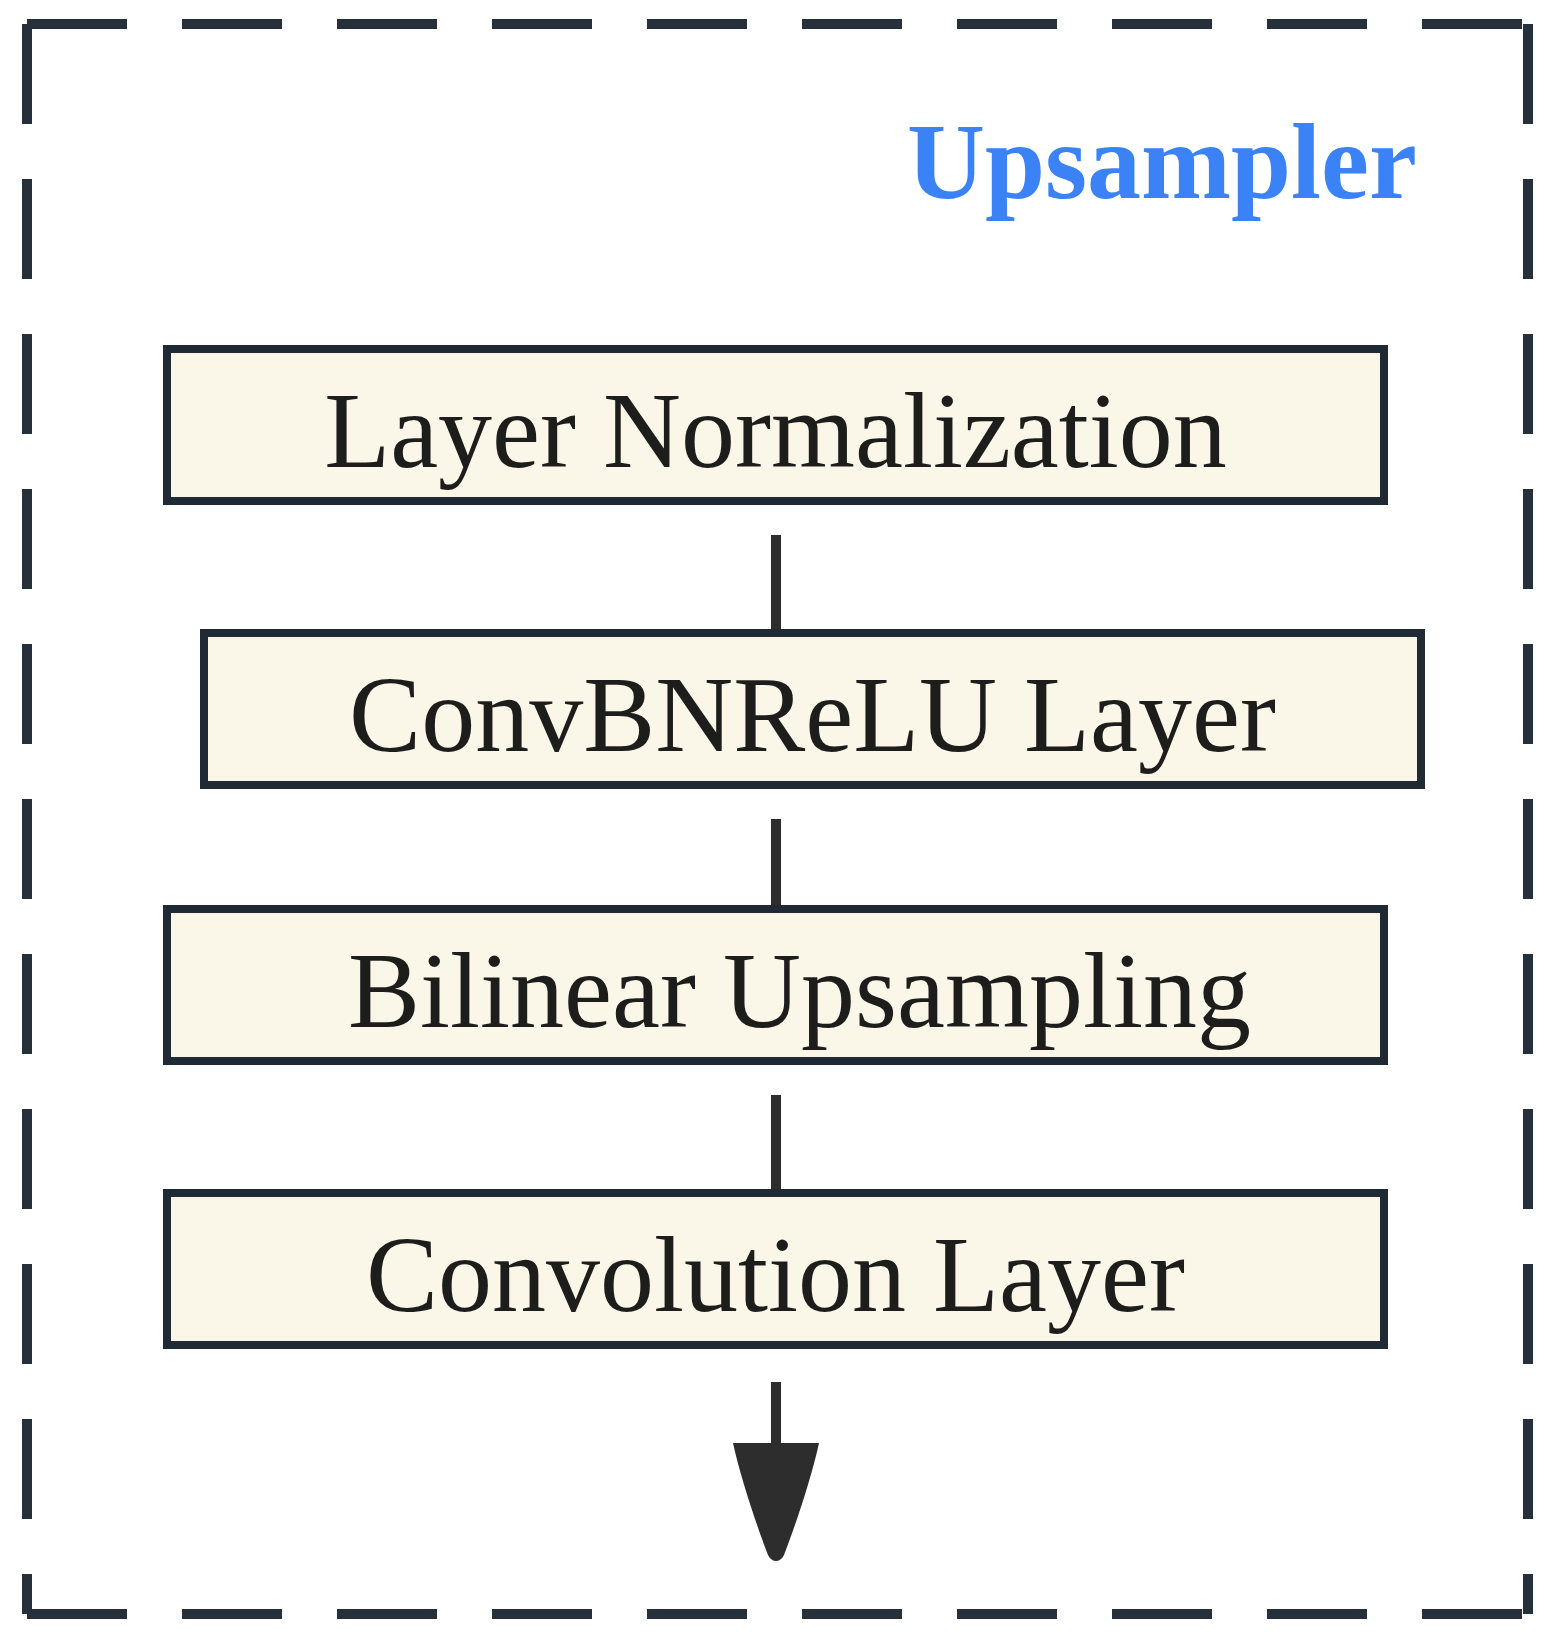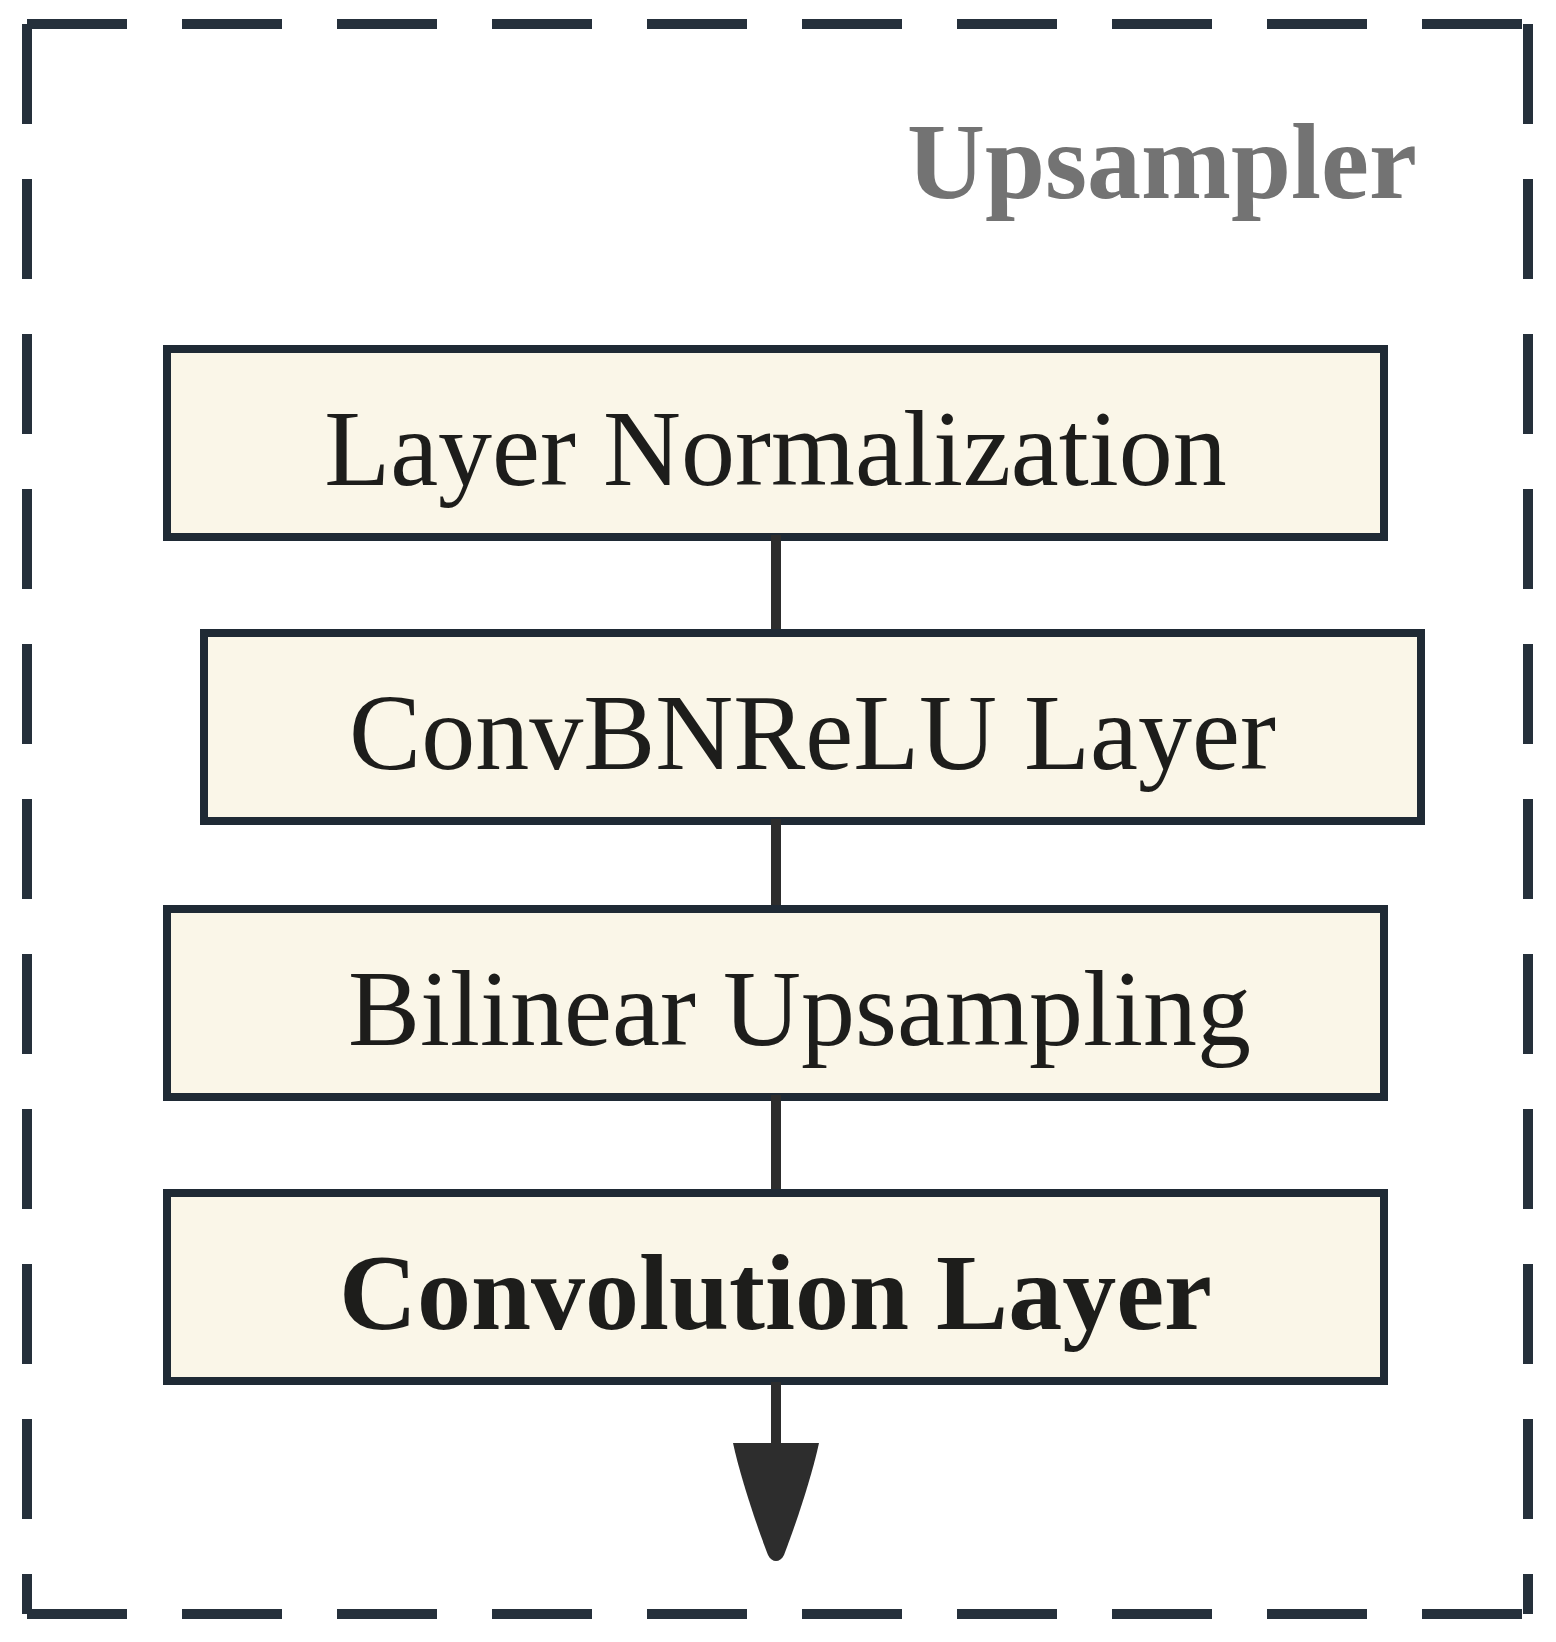--- a/index.html
+++ b/index.html
@@ -20,46 +20,46 @@
     left: 0;
     top: 0;
   }
   .title {
     position: absolute;
     top: 108px;
     right: 139px;
     font-size: 108px;
     font-weight: bold;
     line-height: 1;
-    color: #737373;
+    color: #3b82f6;
     white-space: nowrap;
   }
   .node {
     position: absolute;
     left: 163px;
     width: 1225px;
-    height: 196px;
+    height: 160px;
     box-sizing: border-box;
     background: #faf6e8;
     border: 8px solid #1f2a35;
     display: flex;
     align-items: center;
     justify-content: center;
   }
   .node span {
     font-size: 108px;
     line-height: 1;
     color: #1d1d1b;
     white-space: nowrap;
     transform: translateY(6px);
   }
   .node1 { top: 345px; }
   .node2 { top: 629px; margin-left: 37px; }
   .node3 { top: 905px; padding-left: 48px; }
-  .node4 { top: 1189px; font-weight: bold; }
+  .node4 { top: 1189px; }
   .connector {
     position: absolute;
     left: 771px;
     width: 10px;
     background: #2d2d2d;
   }
   .c1 { top: 535px; height: 100px; }
   .c2 { top: 819px; height: 92px; }
   .c3 { top: 1095px; height: 100px; }
   .arrow {

